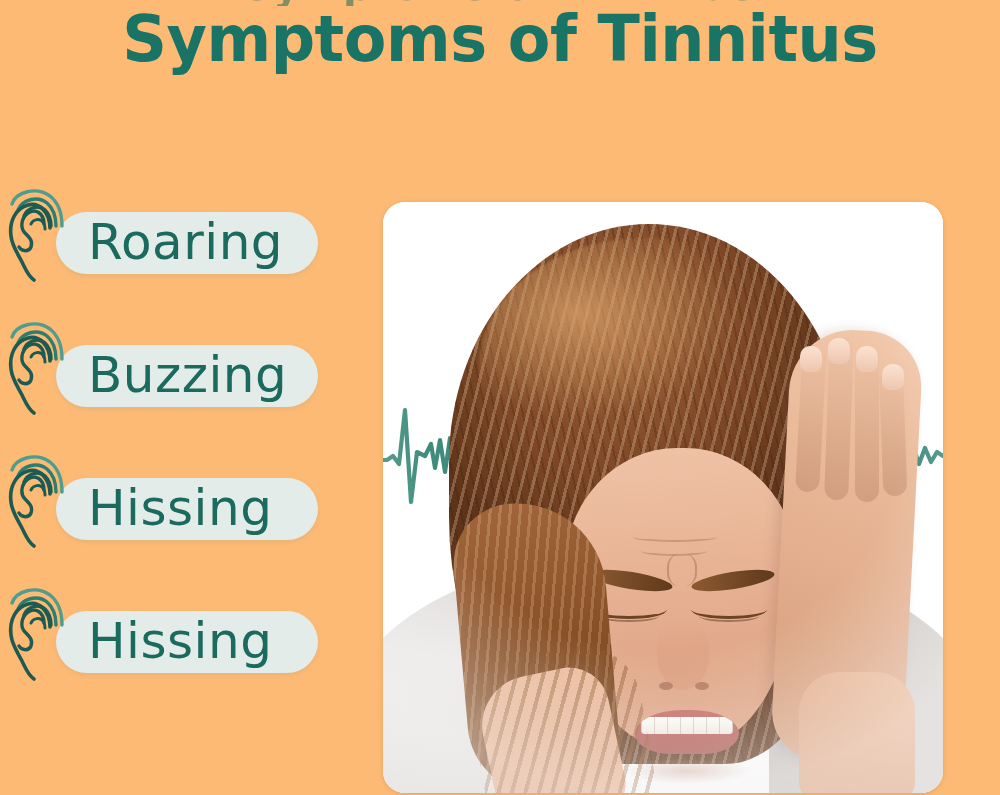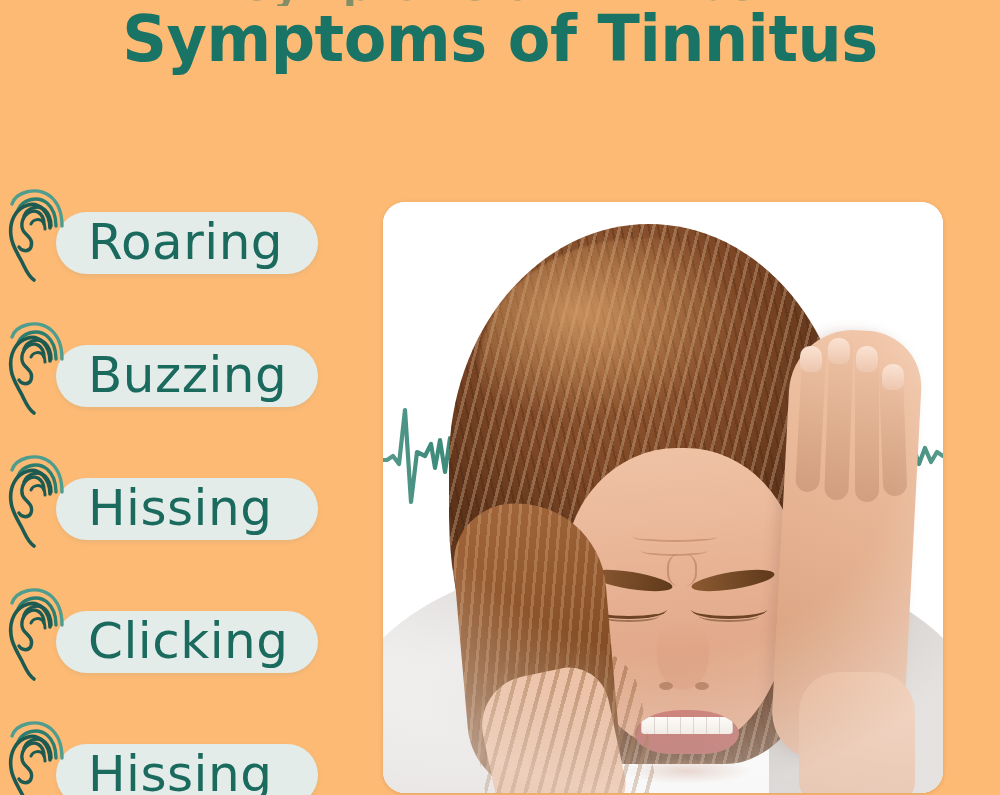--- a/index.html
+++ b/index.html
@@ -481,34 +481,20 @@
           <path d="M12 22 C16 12, 31 7, 41 15 C48 21, 50 30, 50 38" stroke="#2b7e70" stroke-width="3.4" stroke-linecap="round"></path>
           <path d="M18 28 C21 20, 32 16, 39 22 C44 27, 45 32, 45 38" stroke="#1d5b52" stroke-width="3.4" stroke-linecap="round"></path>
           <path d="M25 36 C27 31, 34 30, 37 34 C39 37, 39 39, 39 41" stroke="#1d5b52" stroke-width="3" stroke-linecap="round"></path>
           <path d="M38 36 C38 25, 29 20, 22 25 C15 30, 14 40, 19 45 C24 50, 27 53, 25 59 C23 64, 16 64, 13 59" stroke="#1d5b52" stroke-width="3.4" stroke-linecap="round" stroke-linejoin="round"></path>
           <path d="M44 40 C44 24, 33 14, 22 17 C10 20, 3 33, 5 48 C6 58, 12 66, 16 74 C20 82, 22 88, 28 92" stroke="#1d5b52" stroke-width="3.6" stroke-linecap="round" stroke-linejoin="round"></path>
         </svg>
       </div>
       <div class="symptom-label">Hissing</div>
     </div>
 
-    <div class="symptom-row">
-      <div class="symptom-pill"></div>
-      <div class="ear-icon">
-        <svg viewBox="0 0 64 100" width="64" height="100" fill="none" xmlns="http://www.w3.org/2000/svg">
-          <path d="M6 16 C10 4, 30 -2, 44 8 C54 16, 56 28, 56 38" stroke="#4f9d8e" stroke-width="3.4" stroke-linecap="round"></path>
-          <path d="M12 22 C16 12, 31 7, 41 15 C48 21, 50 30, 50 38" stroke="#2b7e70" stroke-width="3.4" stroke-linecap="round"></path>
-          <path d="M18 28 C21 20, 32 16, 39 22 C44 27, 45 32, 45 38" stroke="#1d5b52" stroke-width="3.4" stroke-linecap="round"></path>
-          <path d="M25 36 C27 31, 34 30, 37 34 C39 37, 39 39, 39 41" stroke="#1d5b52" stroke-width="3" stroke-linecap="round"></path>
-          <path d="M38 36 C38 25, 29 20, 22 25 C15 30, 14 40, 19 45 C24 50, 27 53, 25 59 C23 64, 16 64, 13 59" stroke="#1d5b52" stroke-width="3.4" stroke-linecap="round" stroke-linejoin="round"></path>
-          <path d="M44 40 C44 24, 33 14, 22 17 C10 20, 3 33, 5 48 C6 58, 12 66, 16 74 C20 82, 22 88, 28 92" stroke="#1d5b52" stroke-width="3.6" stroke-linecap="round" stroke-linejoin="round"></path>
-        </svg>
-      </div>
-      <div class="symptom-label">Clicking</div>
-    </div>
 
     <div class="symptom-row">
       <div class="symptom-pill"></div>
       <div class="ear-icon">
         <svg viewBox="0 0 64 100" width="64" height="100" fill="none" xmlns="http://www.w3.org/2000/svg">
           <path d="M6 16 C10 4, 30 -2, 44 8 C54 16, 56 28, 56 38" stroke="#4f9d8e" stroke-width="3.4" stroke-linecap="round"></path>
           <path d="M12 22 C16 12, 31 7, 41 15 C48 21, 50 30, 50 38" stroke="#2b7e70" stroke-width="3.4" stroke-linecap="round"></path>
           <path d="M18 28 C21 20, 32 16, 39 22 C44 27, 45 32, 45 38" stroke="#1d5b52" stroke-width="3.4" stroke-linecap="round"></path>
           <path d="M25 36 C27 31, 34 30, 37 34 C39 37, 39 39, 39 41" stroke="#1d5b52" stroke-width="3" stroke-linecap="round"></path>
           <path d="M38 36 C38 25, 29 20, 22 25 C15 30, 14 40, 19 45 C24 50, 27 53, 25 59 C23 64, 16 64, 13 59" stroke="#1d5b52" stroke-width="3.4" stroke-linecap="round" stroke-linejoin="round"></path>

